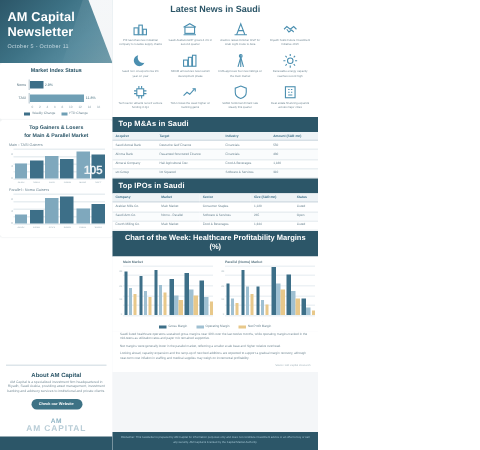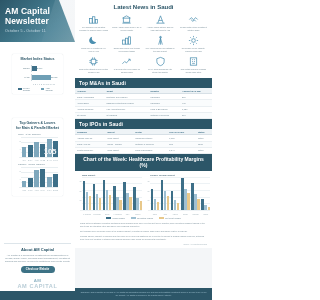--- a/index.html
+++ b/index.html
@@ -35,21 +35,21 @@
   }
   .hero-sub {
     color:#c8dbe4; font-size:3.6px; margin-top:2.5px; letter-spacing:.2px;
   }
   .wedge{
     position:absolute; right:0; top:0; width:0;height:0;
     border-top:42px solid #f4f6f8; border-left:16px solid transparent;
   }
 
   .card {
-    background:#fff; margin:12px; padding:3px 4px;
+    background:#fff; margin:0; padding:3px 4px;
     border-radius:1.5px;
     box-shadow:0 0 1px rgba(40,70,90,.22);
   }
   .card-h {
     font-size:3.6px; font-weight:700; color:#2c5668; text-align:center;
     margin-bottom:3px; line-height:4.4px;
   }
   .card-h.two { font-size:3.5px; }
   .sub-lbl { font-size:2.5px; color:#6e8794; margin:1px 0 1px 2px; }
 

